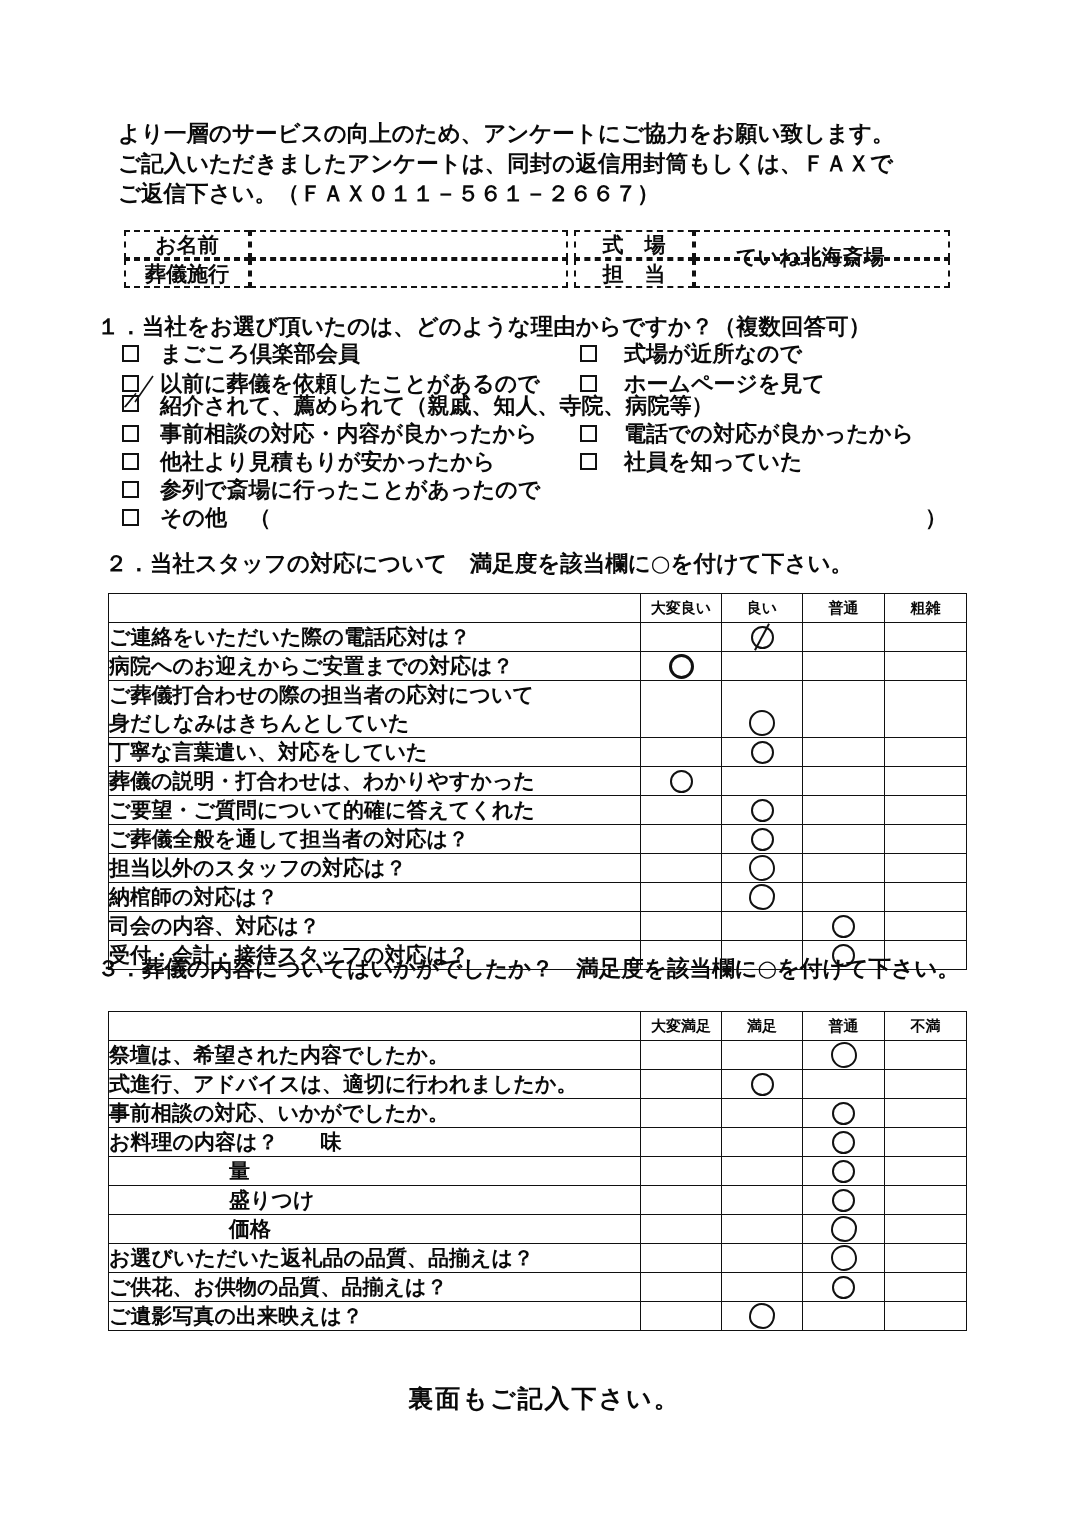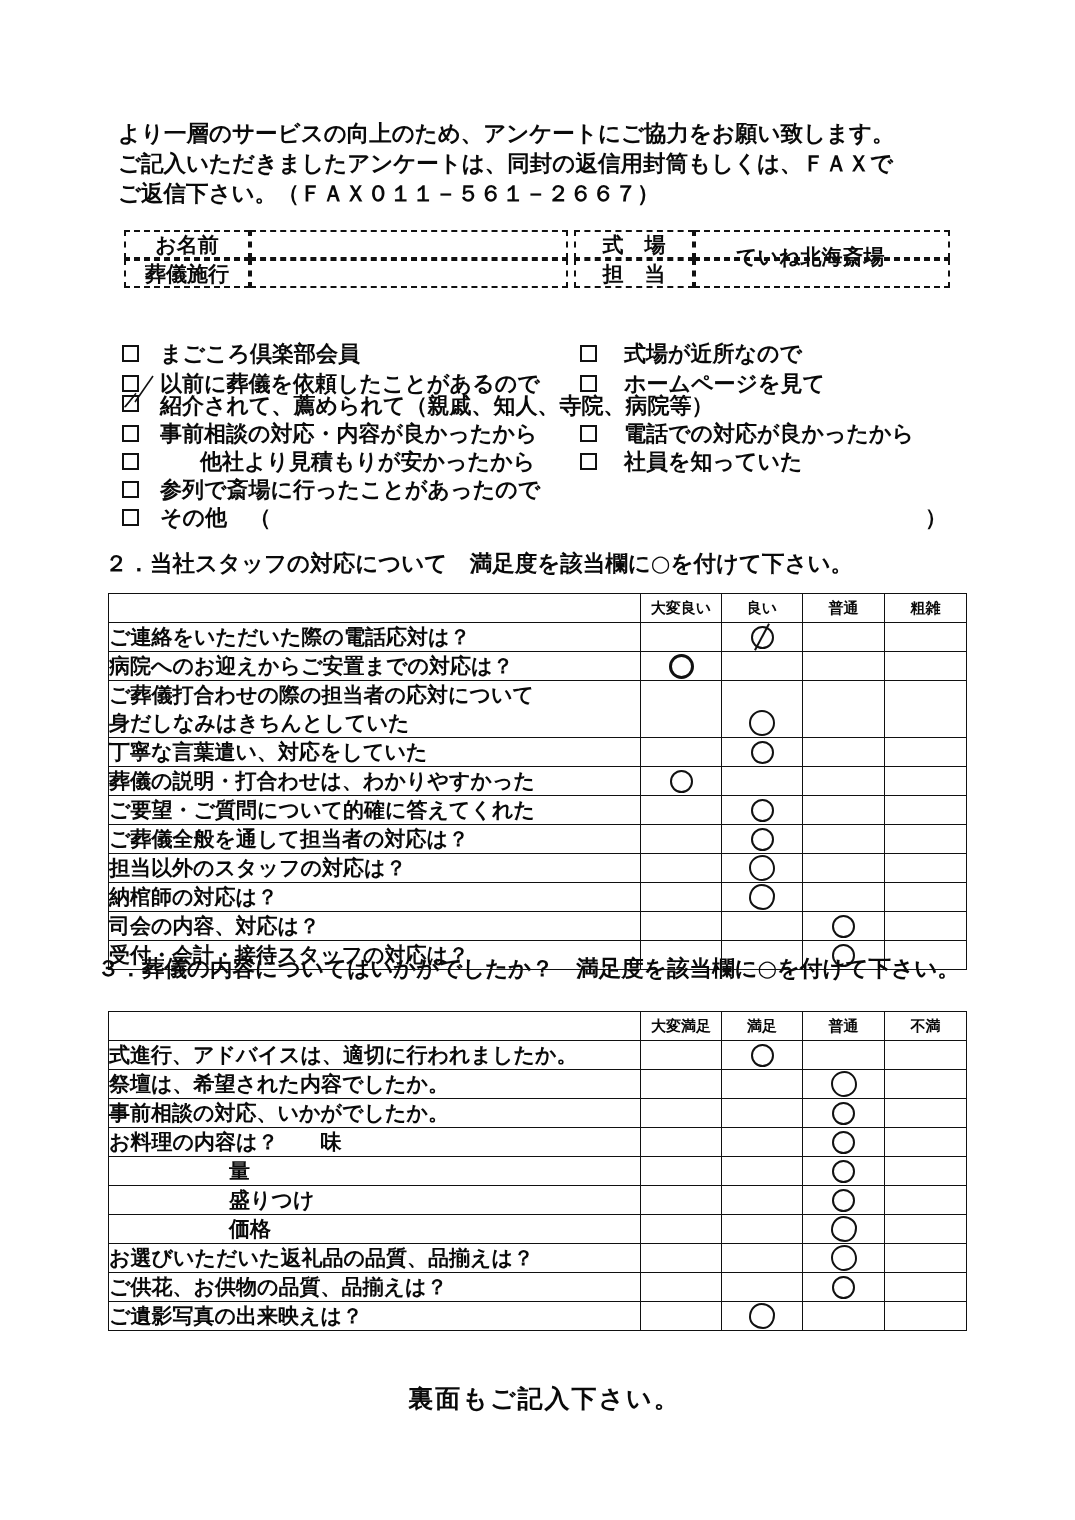--- a/index.html
+++ b/index.html
@@ -153,20 +153,21 @@
     <div class="dlabel" style="left:450px;top:0;width:120px;height:29px;">式　場</div>
     <div class="dbox" style="left:570px;top:0;width:256px;height:29px;"></div>
     <div class="dval" style="left:584px;top:12px;width:240px;height:29px;margin-left:28px;">ていね北海斎場</div>
 
     <div class="dbox" style="left:450px;top:29px;width:120px;height:29px;"></div>
     <div class="dlabel" style="left:450px;top:29px;width:120px;height:29px;">担　当</div>
     <div class="dbox" style="left:570px;top:29px;width:256px;height:29px;"></div>
     <div class="dval" style="left:584px;top:29px;width:240px;height:29px;"></div>
   </div>
 
+  <div class="qhead" style="left:97px;top:311px;">１．当社をお選び頂いたのは、どのような理由からですか？（複数回答可）</div>
 
   <div class="cb" style="left:122px;top:345px;"></div>
   <div class="opt" style="left:160px;top:339px;">まごころ倶楽部会員</div>
 
   <div class="cb" style="left:122px;top:375px;"></div>
   <div class="opt" style="left:160px;top:369px;">以前に葬儀を依頼したことがあるので</div>
 
   <div class="cb" style="left:122px;top:395px;"></div>
   <svg class="cbmark" style="left:122px;top:392px;" viewBox="0 0 17 20">
     <path d="M1.5 18 L15 1.5" stroke="#111" stroke-width="1.6" fill="none"></path>
@@ -174,21 +175,21 @@
   </svg>
   <svg style="position:absolute;left:133px;top:374px;width:26px;height:30px;" viewBox="0 0 26 30">
     <path d="M2 28 L20 2" stroke="#111" stroke-width="1.6" fill="none"></path>
   </svg>
   <div class="opt" style="left:160px;top:391px;">紹介されて、薦められて（親戚、知人、寺院、病院等）</div>
 
   <div class="cb" style="left:122px;top:425px;"></div>
   <div class="opt" style="left:160px;top:419px;">事前相談の対応・内容が良かったから</div>
 
   <div class="cb" style="left:122px;top:453px;"></div>
-  <div class="opt" style="left:160px;top:447px;margin-left:40px;">他社より見積もりが安かったから</div>
+  <div class="opt" style="left:160px;top:447px;">他社より見積もりが安かったから</div>
 
   <div class="cb" style="left:122px;top:481px;"></div>
   <div class="opt" style="left:160px;top:475px;">参列で斎場に行ったことがあったので</div>
 
   <div class="cb" style="left:122px;top:509px;"></div>
   <div class="opt" style="left:160px;top:503px;">その他　（</div>
   <div class="opt" style="left:925px;top:503px;">）</div>
 
   <div class="cb" style="left:580px;top:345px;"></div>
   <div class="opt" style="left:624px;top:339px;">式場が近所なので</div>
@@ -354,36 +355,36 @@
     <tbody>
       <tr>
         <td></td>
         <td class="colhead">大変満足</td>
         <td class="colhead">満足</td>
         <td class="colhead">普通</td>
         <td class="colhead">不満</td>
       </tr>
 
       <tr>
+        <td class="qtxt dashed-b">祭壇は、希望された内容でしたか。</td>
+        <td class="mark dashed-b"></td>
+        <td class="mark dashed-b"></td>
+        <td class="mark dashed-b">
+          <span class="circ wob"></span>
+        </td>
+        <td class="mark dashed-b"></td>
+      </tr>
+
+      <tr>
         <td class="qtxt dashed-b">式進行、アドバイスは、適切に行われましたか。</td>
         <td class="mark dashed-b"></td>
         <td class="mark dashed-b">
           <span class="circ sm"></span>
         </td>
         <td class="mark dashed-b"></td>
-        <td class="mark dashed-b"></td>
-      </tr>
-
-      <tr>
-        <td class="qtxt dashed-b">祭壇は、希望された内容でしたか。</td>
-        <td class="mark dashed-b"></td>
-        <td class="mark dashed-b"></td>
-        <td class="mark dashed-b">
-          <span class="circ wob"></span>
-        </td>
         <td class="mark dashed-b"></td>
       </tr>
 
       <tr>
         <td class="qtxt">事前相談の対応、いかがでしたか。</td>
         <td class="mark"></td>
         <td class="mark"></td>
         <td class="mark">
           <span class="circ sm"></span>
         </td>

